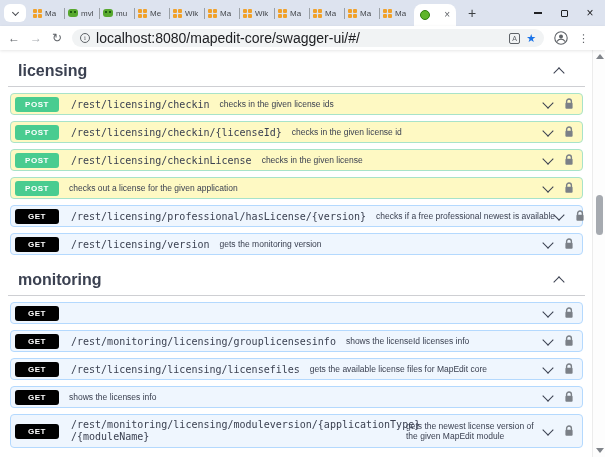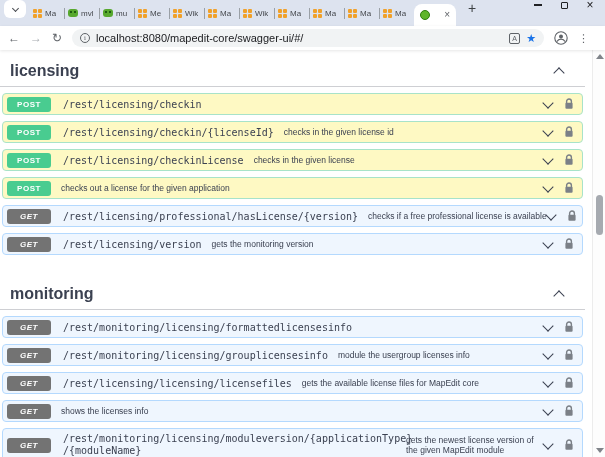--- a/index.html
+++ b/index.html
@@ -1,21 +1,21 @@
 <!DOCTYPE html>
 <html><head>
 <meta charset="utf-8">
 <style>
   * { box-sizing: border-box; margin: 0; padding: 0; }
   html,body { width:605px; height:457px; overflow:hidden; }
   body { font-family:"Liberation Sans", sans-serif; background:#fff; }
   .window { width:605px; height:457px; display:flex; flex-direction:column; position:relative; }
 
   
-  .tabstrip { height:26px; background:#dde3ef; display:flex; align-items:flex-start; padding:0 6px 0 4px; flex:none; }
+  .tabstrip { height:26px; background:#dde3ef; display:flex; align-items:center; padding:0 6px 0 4px; flex:none; }
   .tab-search { width:22px; height:18px; background:#fff; border-radius:6px; display:flex; align-items:center; justify-content:center; margin-right:4px; flex:none; }
   .chev-sm { width:5px; height:5px; border-right:1.2px solid #4a4d52; border-bottom:1.2px solid #4a4d52; transform:rotate(45deg); margin-top:-2px; }
   .tabs { display:flex; align-items:center; height:100%; }
   .tab { width:34px; height:100%; display:flex; align-items:center; padding:0 3px; gap:3px; overflow:hidden; cursor:default; }
   .tab-label { font-size:8px; color:#45484d; white-space:nowrap; overflow:hidden; }
   .tab-sep { width:1px; height:11px; background:#9aa0a6; flex:none; }
   .fav-grid { width:9px; height:9px; display:grid; grid-template-columns:1fr 1fr; gap:1px; flex:none; }
   .fav-grid i { background:#f0a029; border-radius:1px; }
   .fav-green { width:10px; height:8px; background:#57a82e; border-radius:3px; flex:none;
                background-image:radial-gradient(circle 1px at 3px 3px, #1e5c10 99%, transparent), radial-gradient(circle 1px at 7px 3px, #1e5c10 99%, transparent); }
@@ -28,38 +28,38 @@
   .wc-min { width:8px; height:1.2px; background:#202124; }
   .wc-max { width:7px; height:7px; border:1.2px solid #202124; border-radius:1px; }
   .wc-close { font-size:12px; line-height:10px; }
 
   
   .toolbar { height:24px; background:#fff; display:flex; align-items:center; padding:0 8px; gap:10px; flex:none; box-shadow:0 1px 3px rgba(0,0,0,.10); position:relative; z-index:2; }
   .nav-ic { font-size:12px; color:#5f6368; line-height:1; }
   .nav-fwd { color:#a7abb0; }
   .omnibox { flex:1; height:18px; background:#f1f3f4; border-radius:9px; display:flex; align-items:center; padding:0 8px; gap:6px; max-width:472px; }
   .info-ic { width:10px; height:10px; border:1px solid #5f6368; border-radius:50%; color:#5f6368; font-size:7px; display:flex; align-items:center; justify-content:center; font-family:"Liberation Serif", serif; flex:none; }
-  .url { font-size:11px; color:#202124; white-space:nowrap; overflow:hidden; flex:1; }
+  .url { font-size:14px; color:#202124; white-space:nowrap; overflow:hidden; flex:1; }
   .translate-ic { width:11px; height:11px; border:1px solid #5f6368; border-radius:2px; color:#5f6368; font-size:7px; display:flex; align-items:center; justify-content:center; flex:none; }
   .star-ic { color:#1a73e8; font-size:11px; line-height:1; flex:none; }
   .avatar { width:14px; height:14px; flex:none; }
   .menu-dots { font-size:11px; color:#5f6368; line-height:1; }
 
   
-  .content { flex:1; background:#fff; position:relative; padding:6px 20px 0 0; overflow:hidden; color:#3b4151; }
+  .content { flex:1; background:#fff; position:relative; padding:6px 20px 0 8px; overflow:hidden; color:#3b4151; }
   .sec-header { display:flex; align-items:center; padding:6px 8px 6px 10px; border-bottom:1px solid rgba(59,65,81,.25); margin-bottom:6px; }
-  .sec-header.second { margin-top:24px; }
+  .sec-header.second { margin-top:10px; }
   .sec-title { font-size:16px; font-weight:bold; color:#3b4151; }
   .chev-up { width:8px; height:8px; border-right:1.6px solid #3b4151; border-bottom:1.6px solid #3b4151; transform:rotate(-135deg); margin-left:auto; margin-right:14px; margin-top:4px; }
   .op-row { height:22px; border-radius:4px; border:1px solid; display:flex; align-items:center; margin:0 2px 6px 2px; padding:0 8px 0 4px; }
   .op-row.m-post { background:#fef9c3; border-color:#a8e3c9; }
   .op-row.m-get { background:#eff6fe; border-color:#b4d9fe; }
   .m-badge { width:44px; height:15px; border-radius:3px; color:#fff; font-size:8px; font-weight:bold; display:flex; align-items:center; justify-content:center; letter-spacing:.5px; flex:none; }
   .m-post .m-badge { background:#49cc90; }
-  .m-get .m-badge { background:#737373;font-style:italic; }
+  .m-get .m-badge { background:#000000; }
   .op-path { font-family:"DejaVu Sans Mono", monospace; font-size:10px; font-weight:normal; color:#3b4151; margin-left:12px; white-space:nowrap; }
   .op-desc { font-size:8.5px; color:#3b4151; margin-left:10px; white-space:nowrap; }
   .op-right { margin-left:auto; display:flex; align-items:center; gap:12px; flex:none; }
   .chev-dn { width:8px; height:8px; border-right:1.6px solid #3b4151; border-bottom:1.6px solid #3b4151; transform:rotate(45deg); margin-top:-3px; }
   .lock-ic { flex:none; display:flex; }
   .op-row.tall { height:34px; }
   .op-row.tall .op-path { white-space:normal; line-height:12px; max-width:300px; }
   .op-row.tall .op-desc { white-space:normal; width:132px; line-height:10px; margin-left:auto; margin-right:6px; }
   .op-row.tall .op-right { margin-left:0; }
 
@@ -220,20 +220,21 @@
 
   <div class="section">
     <div class="sec-header">
       <span class="sec-title">licensing</span>
       <span class="chev-up"></span>
     </div>
     <div class="rows">
   <div class="op-row m-post">
     <span class="m-badge">POST</span>
     <span class="op-path">/rest/licensing/checkin</span>
+    <span class="op-desc">checks in the given license ids</span>
     <span class="op-right">
       <span class="chev-dn"></span>
       <span class="lock-ic">
         <svg width="10" height="12" viewBox="0 0 10 12">
                   <path d="M2.6 5V3.4a2.4 2.4 0 0 1 4.8 0V5" fill="none" stroke="#7b8087" stroke-width="1.4"></path>
                   <rect x="1.4" y="4.8" width="7.2" height="6" rx="1" fill="#7b8087"></rect>
                 </svg>
       </span>
     </span>
   </div>
@@ -278,21 +279,21 @@
                   <path d="M2.6 5V3.4a2.4 2.4 0 0 1 4.8 0V5" fill="none" stroke="#7b8087" stroke-width="1.4"></path>
                   <rect x="1.4" y="4.8" width="7.2" height="6" rx="1" fill="#7b8087"></rect>
                 </svg>
       </span>
     </span>
   </div>
 
   <div class="op-row m-get">
     <span class="m-badge">GET</span>
     <span class="op-path">/rest/licensing/professional/hasLicense/{version}</span>
-    <span class="op-desc">checks if a free professional license is available</span>
+    <span class="op-desc">checks if a free professional newest is available</span>
     <span class="op-right">
       <span class="chev-dn"></span>
       <span class="lock-ic">
         <svg width="10" height="12" viewBox="0 0 10 12">
                   <path d="M2.6 5V3.4a2.4 2.4 0 0 1 4.8 0V5" fill="none" stroke="#7b8087" stroke-width="1.4"></path>
                   <rect x="1.4" y="4.8" width="7.2" height="6" rx="1" fill="#7b8087"></rect>
                 </svg>
       </span>
     </span>
   </div>
@@ -315,36 +316,35 @@
   </div>
 
   <div class="section">
     <div class="sec-header second">
       <span class="sec-title">monitoring</span>
       <span class="chev-up"></span>
     </div>
     <div class="rows">
   <div class="op-row m-get">
     <span class="m-badge">GET</span>
-    <span class="op-path">/rest/monitoring/licensing/formattedlicensesinfo</span>
     <span class="op-right">
       <span class="chev-dn"></span>
       <span class="lock-ic">
         <svg width="10" height="12" viewBox="0 0 10 12">
                   <path d="M2.6 5V3.4a2.4 2.4 0 0 1 4.8 0V5" fill="none" stroke="#7b8087" stroke-width="1.4"></path>
                   <rect x="1.4" y="4.8" width="7.2" height="6" rx="1" fill="#7b8087"></rect>
                 </svg>
       </span>
     </span>
   </div>
 
   <div class="op-row m-get">
     <span class="m-badge">GET</span>
     <span class="op-path">/rest/monitoring/licensing/grouplicensesinfo</span>
-    <span class="op-desc">module the usergroup licenses info</span>
+    <span class="op-desc">shows the licenseId licenses info</span>
     <span class="op-right">
       <span class="chev-dn"></span>
       <span class="lock-ic">
         <svg width="10" height="12" viewBox="0 0 10 12">
                   <path d="M2.6 5V3.4a2.4 2.4 0 0 1 4.8 0V5" fill="none" stroke="#7b8087" stroke-width="1.4"></path>
                   <rect x="1.4" y="4.8" width="7.2" height="6" rx="1" fill="#7b8087"></rect>
                 </svg>
       </span>
     </span>
   </div>

